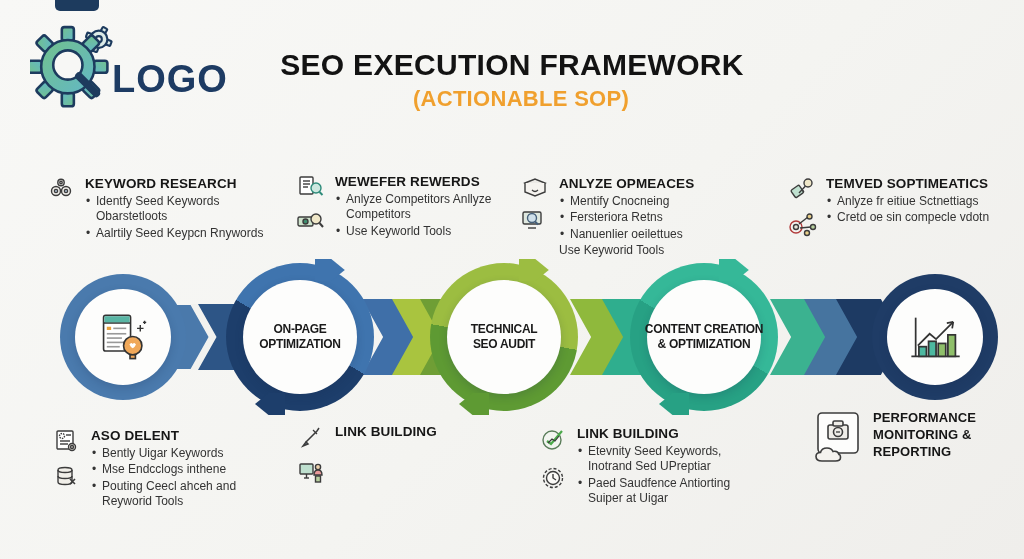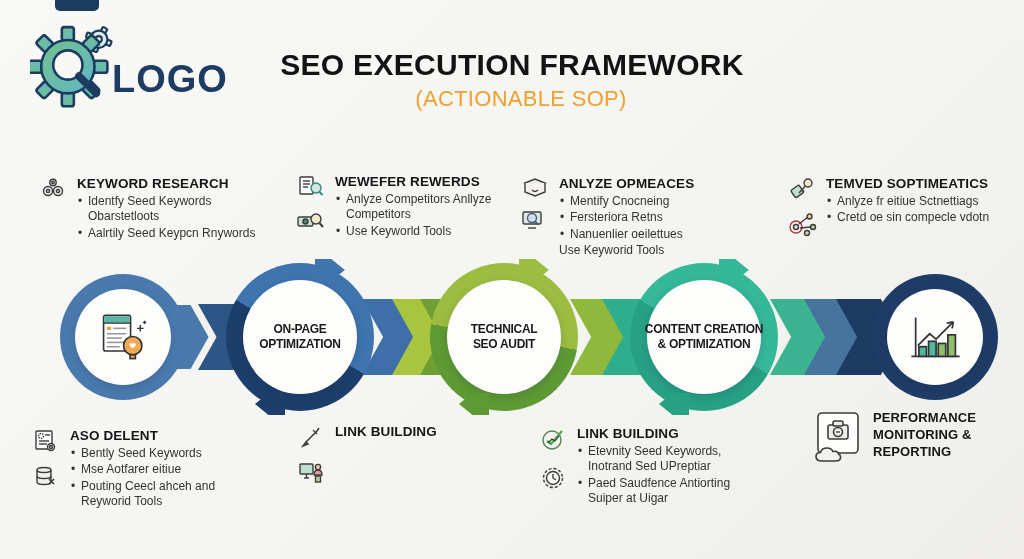--- a/index.html
+++ b/index.html
@@ -9,21 +9,21 @@
     font-family:"Liberation Sans", sans-serif; color:#1c1c1c;
   }
   .corner-accent { position:absolute; left:55px; top:0; width:44px; height:11px;
     background:#1d3b5e; border-radius:0 0 5px 5px; }
 
   
   .logo-wrap { position:absolute; left:30px; top:22px; display:flex; align-items:flex-end; }
   .logo-text { font-size:38px; font-weight:800; color:#1d3b63; letter-spacing:1px; line-height:1; margin:0 0 10px -4px; }
   .title-wrap { position:absolute; left:0; right:0; top:48px; text-align:center; pointer-events:none; }
   .title { font-size:30px; font-weight:800; letter-spacing:.3px; color:#131313; margin:0; }
-  .subtitle { font-size:22px; font-weight:400; color:#f0a02e; margin:4px 0 6px; letter-spacing:.3px;padding-left:18px; }
+  .subtitle { font-size:22px; font-weight:700; color:#f0a02e; margin:4px 0 6px; letter-spacing:.3px;padding-left:18px; }
 
   
   .block { position:absolute; display:flex; gap:9px; }
   .block .icons { display:flex; flex-direction:column; gap:12px; align-items:center; width:30px; flex:0 0 auto; padding-top:1px; }
   .block h3 { font-size:13.5px; font-weight:800; color:#161616; margin:0 0 3px; letter-spacing:.1px; }
   .block ul { margin:0; padding:0; list-style:none; font-size:12px; color:#333; line-height:1.28; }
   .block li { padding-left:11px; position:relative; margin:0 0 1px; }
   .block li::before { content:"\2022"; position:absolute; left:1px; top:0; }
   .block .footer-line { font-size:12px; color:#333; line-height:1.28; }
   .block.big-head h3 { font-size:13px; line-height:1.3; }
@@ -91,21 +91,21 @@
       </svg>
     </span>
     <div class="logo-text">LOGO</div>
   </div>
 
   <div class="title-wrap">
     <div class="title">SEO EXECUTION FRAMEWORK</div>
     <div class="subtitle">(ACTIONABLE SOP)</div>
   </div>
 
-  <div class="block" style="left:38px; top:176px; width:225px;">
+  <div class="block" style="left:46px; top:176px; width:225px;">
     <div class="icons">
       <span>
         <svg width="28" height="22" viewBox="0 0 28 22" fill="none" stroke="#3c3c3c" stroke-width="1.4">
           <circle cx="9" cy="14" r="4.5" fill="#eceae6"></circle>
             <circle cx="9" cy="14" r="1.6" fill="#b9cbe0"></circle>
           <circle cx="19" cy="14" r="4.5" fill="#eceae6"></circle>
             <circle cx="19" cy="14" r="1.6" fill="#b9cbe0"></circle>
           <circle cx="14" cy="5.5" r="3.2" fill="#eceae6"></circle>
             <circle cx="14" cy="5.5" r="1.2" fill="#fff"></circle>
         </svg>
@@ -284,21 +284,21 @@
           <rect x="21" y="28" width="7" height="14" fill="#4db8a0"></rect>
           <rect x="30" y="30" width="7" height="12" fill="#8fbf6a"></rect>
           <rect x="39" y="22" width="7" height="20" fill="#8fbf6a"></rect>
           <polyline points="11,32 22,21 28,26 44,10" stroke="#333" fill="none"></polyline>
           <path d="M44 10 l-6 1 M44 10 l-1 6" stroke="#333"></path>
         </svg>
       </span>
     </div>
   </div>
 
-  <div class="block" style="left:31px; top:428px; width:225px;">
+  <div class="block" style="left:52px; top:428px; width:225px;">
     <div class="icons">
       <span>
         <svg width="24" height="24" viewBox="0 0 24 24" fill="none" stroke="#3c3c3c" stroke-width="1.4">
           <rect x="2" y="2" width="16" height="18" rx="1" fill="#fff"></rect>
           <circle cx="7" cy="7" r="2.5" stroke-dasharray="1.5 1"></circle>
           <line x1="11" y1="6" x2="16" y2="6"></line>
             <line x1="5" y1="12" x2="15" y2="12"></line>
             <line x1="5" y1="15" x2="13" y2="15"></line>
           <circle cx="17" cy="18" r="3.5" fill="#e4e1da"></circle>
           <circle cx="17" cy="18" r="1.5"></circle>
@@ -309,22 +309,22 @@
           <path d="M4 5 q0 -2.5 7 -2.5 q7 0 7 2.5 v12 q0 2.5 -7 2.5 q-7 0 -7 -2.5 Z" fill="#f1efe9"></path>
           <path d="M4 5 q0 2.5 7 2.5 q7 0 7 -2.5"></path>
           <path d="M4 11 q0 2.5 7 2.5 q7 0 7 -2.5"></path>
           <path d="M16 14 l5 5 M21 14 l-5 5" stroke-width="1.6"></path>
         </svg>
       </span>
     </div>
     <div>
       <h3>ASO DELENT</h3>
       <ul>
-        <li>Bently Seed Keywords</li>
-        <li>Mse Aotfarer eitiue</li>
+        <li>Bently Uigar Keywords</li>
+        <li>Mse Endcclogs inthene</li>
         <li>Pouting Ceecl ahceh and Reyworid Tools</li>
       </ul>
     </div>
   </div>
 
   <div class="block" style="left:296px; top:424px; width:215px;">
     <div class="icons">
       <span>
         <svg width="24" height="24" viewBox="0 0 24 24" fill="none" stroke="#3c3c3c" stroke-width="1.5">
           <path d="M7 17 L18 6 l2 -3"></path>

